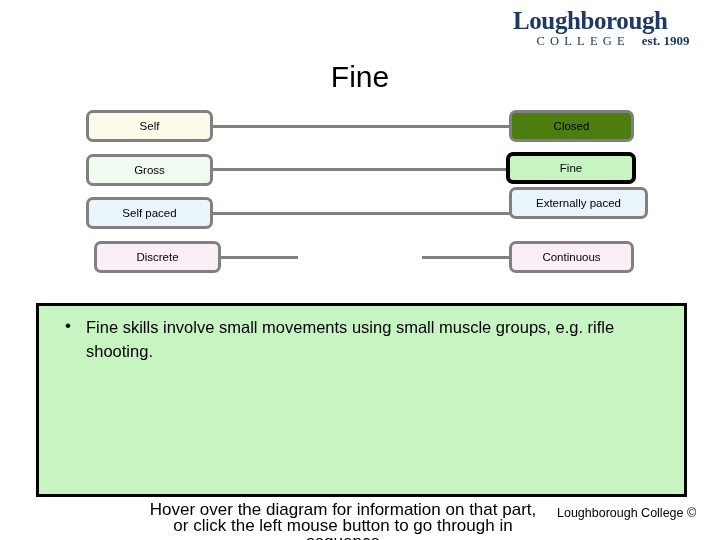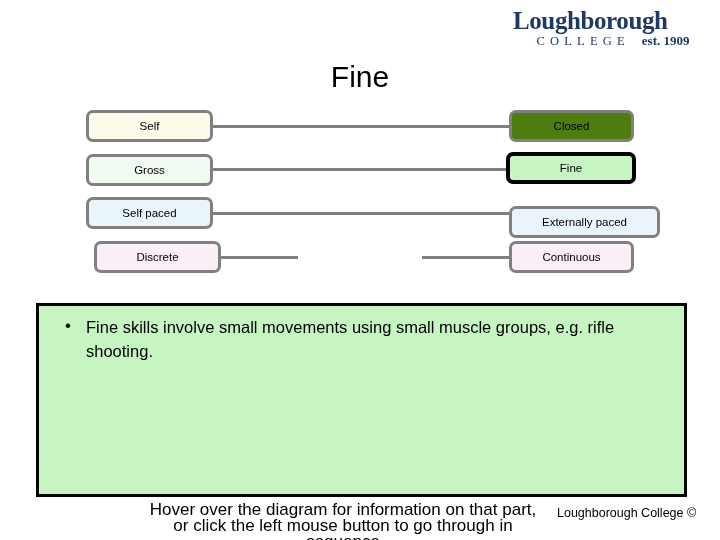--- a/index.html
+++ b/index.html
@@ -186,21 +186,21 @@
     <div class="connector" style="left: 212px; top: 125px; width: 298px;"></div>
     <div class="connector" style="left: 212px; top: 168px; width: 298px;"></div>
     <div class="connector" style="left: 212px; top: 212px; width: 298px;"></div>
     <div class="connector" style="left: 212px; top: 256px; width: 86px;"></div>
     <div class="connector" style="left: 422px; top: 256px; width: 88px;"></div>
     <div class="node" style="left: 86px; top: 110px; width: 127px; background: rgb(252, 251, 234);">Self</div>
     <div class="node" style="left: 509px; top: 110px; width: 125px; background: #4d7c0f;">Closed</div>
     <div class="node" style="left: 86px; top: 154px; width: 127px; background: rgb(240, 250, 240);">Gross</div>
     <div class="node highlight" style="left: 506px; top: 152px; width: 130px; background: rgb(198, 245, 194);">Fine</div>
     <div class="node" style="left: 86px; top: 197px; width: 127px; background: rgb(234, 244, 251);">Self paced</div>
-    <div class="node" style="left: 509px; top: 206px; width: 151px; background: rgb(234, 244, 251);">Externally paced</div>
+    <div class="node" style="left: 509px; top: 187px; width: 139px; background: rgb(234, 244, 251);">Externally paced</div>
     <div class="node" style="left: 86px; top: 241px; width: 127px; background: rgb(251, 239, 247); margin-left: 8px;">Discrete</div>
     <div class="node" style="left: 509px; top: 241px; width: 125px; background: rgb(251, 239, 247);">Continuous</div>
   </div>
 
 <div id="content-panel">
   <ul>
     <li>Fine skills involve small movements using small muscle groups, e.g. rifle shooting.</li>
   </ul>
 </div>
 

